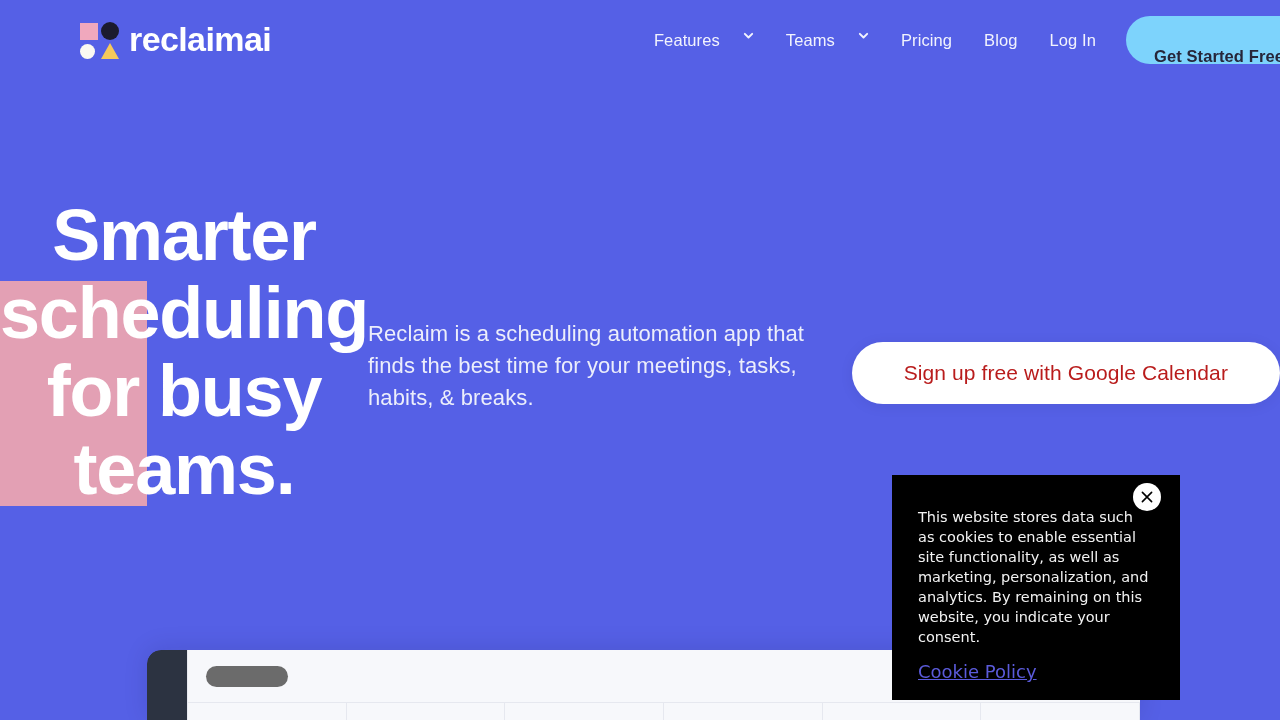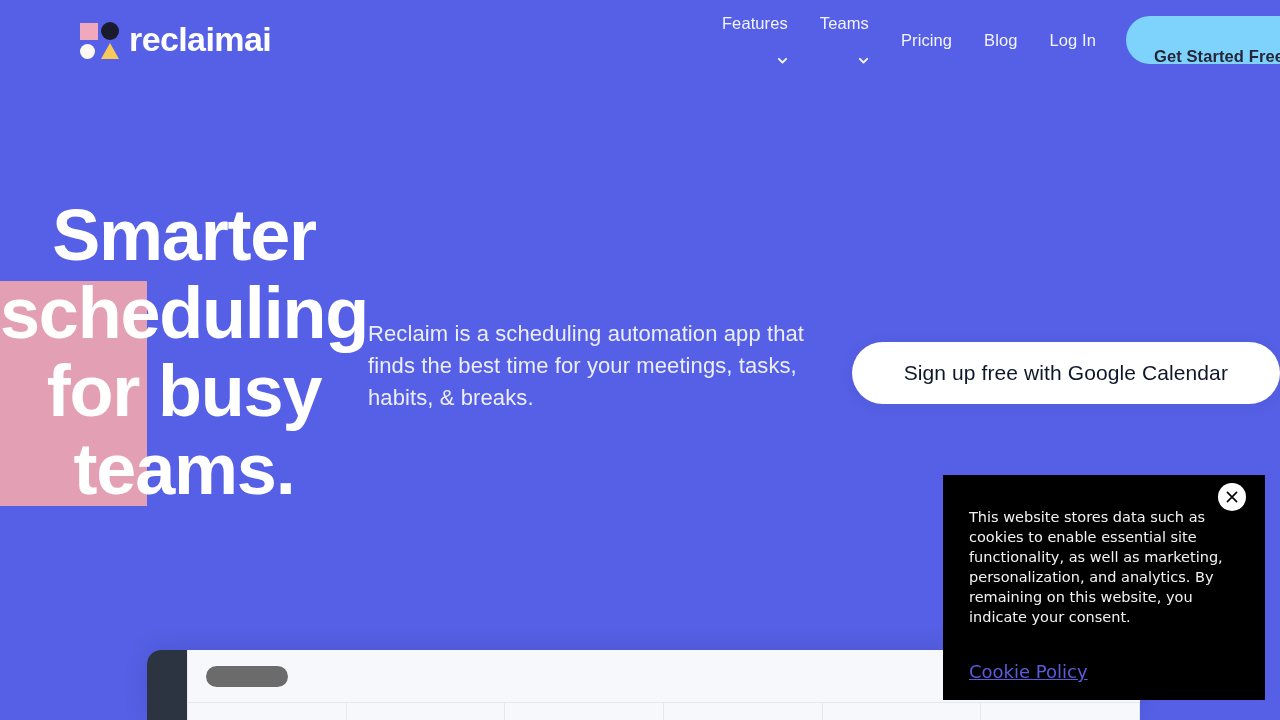--- a/index.html
+++ b/index.html
@@ -94,30 +94,29 @@
   .nav-main {
     margin-left: auto;
     display: flex;
     align-items: center;
     gap: 0;
     padding-right: 16px;
   }
 
   .nav-item {
     display: flex;
-    align-items: flex-end;
+    align-items: flex-start;
     gap: 23px;
     color: #f2f3fd;
     font-size: 16.5px;
     font-weight: 400;
     padding: 10px 16px;
     cursor: pointer;
     white-space: nowrap;
     letter-spacing: 0.1px;
-    flex-direction: column;
   }
 
   .chevron-down {
     display: inline-block;
     width: 11px;
     height: 11px;
     position: relative;
     top: -1px;
   }
   .chevron-down svg { display: block; }
@@ -171,21 +170,21 @@
     font-weight: 400;
     line-height: 32px;
     text-align: left;
     max-width: 640px;
     letter-spacing: 0.1px;
   }
 
   .btn-hero-cta {
     margin-top: 42px;
     background: #ffffff;
-    color: #0f172a;
+    color: #b91c1c;
     font-size: 21px;
     font-weight: 500;
     border: none;
     border-radius: 40px;
     height: 62px;
     padding: 0 52px;
     cursor: pointer;
     font-family: inherit;
     letter-spacing: 0.1px;
     white-space: nowrap;
@@ -235,23 +234,23 @@
     display: flex;
   }
   .app-grid-cell {
     flex: 1;
     border-right: 1px solid #e6e8ef;
   }
 
   
   .cookie-banner {
     position: absolute;
-    left: 943px;
+    left: 892px;
     top: 475px;
-    width: 322px;
+    width: 288px;
     height: 225px;
     background: #000000;
     z-index: 40;
     padding: 32px 28px 0 26px;
   }
   .cookie-text {
     color: #f2f2f2;
     font-size: 15px;
     line-height: 20px;
     font-family: "Liberation Serif", "DejaVu Sans", sans-serif;

